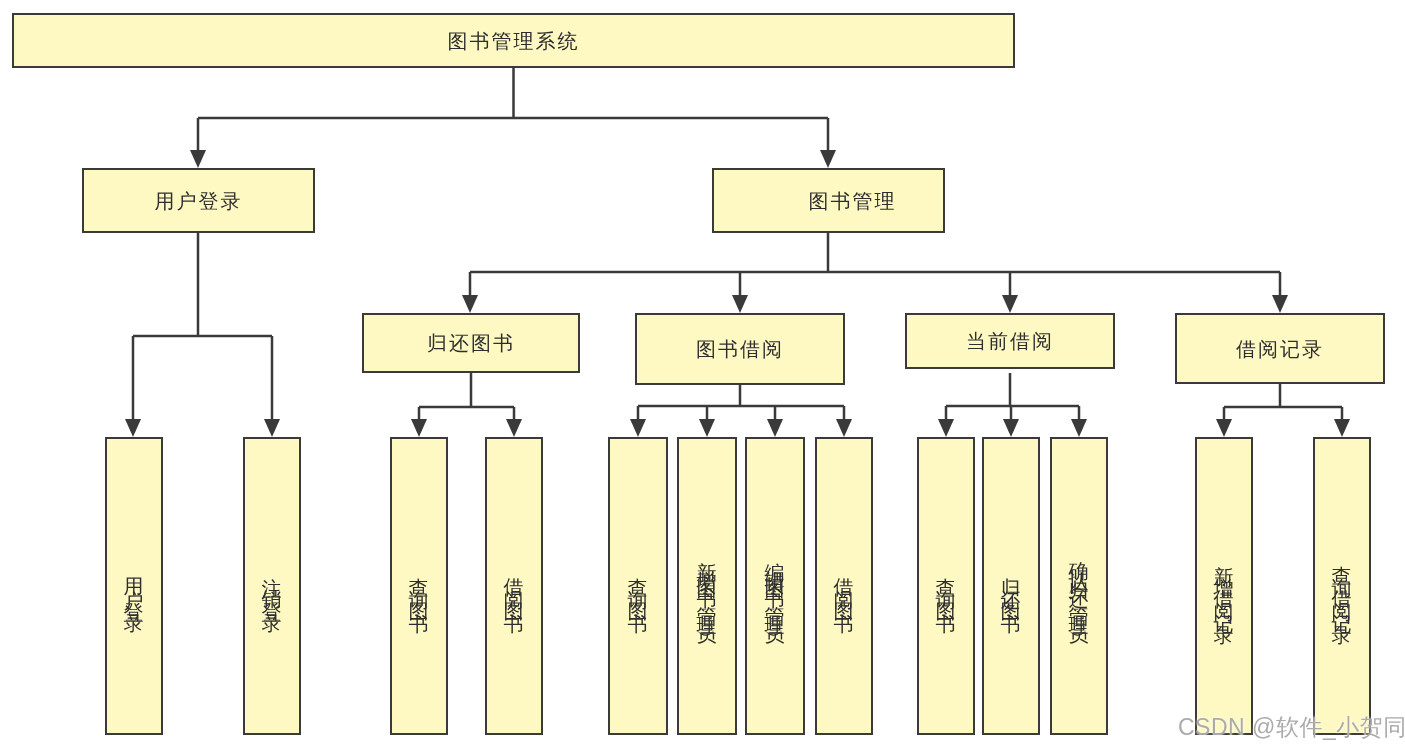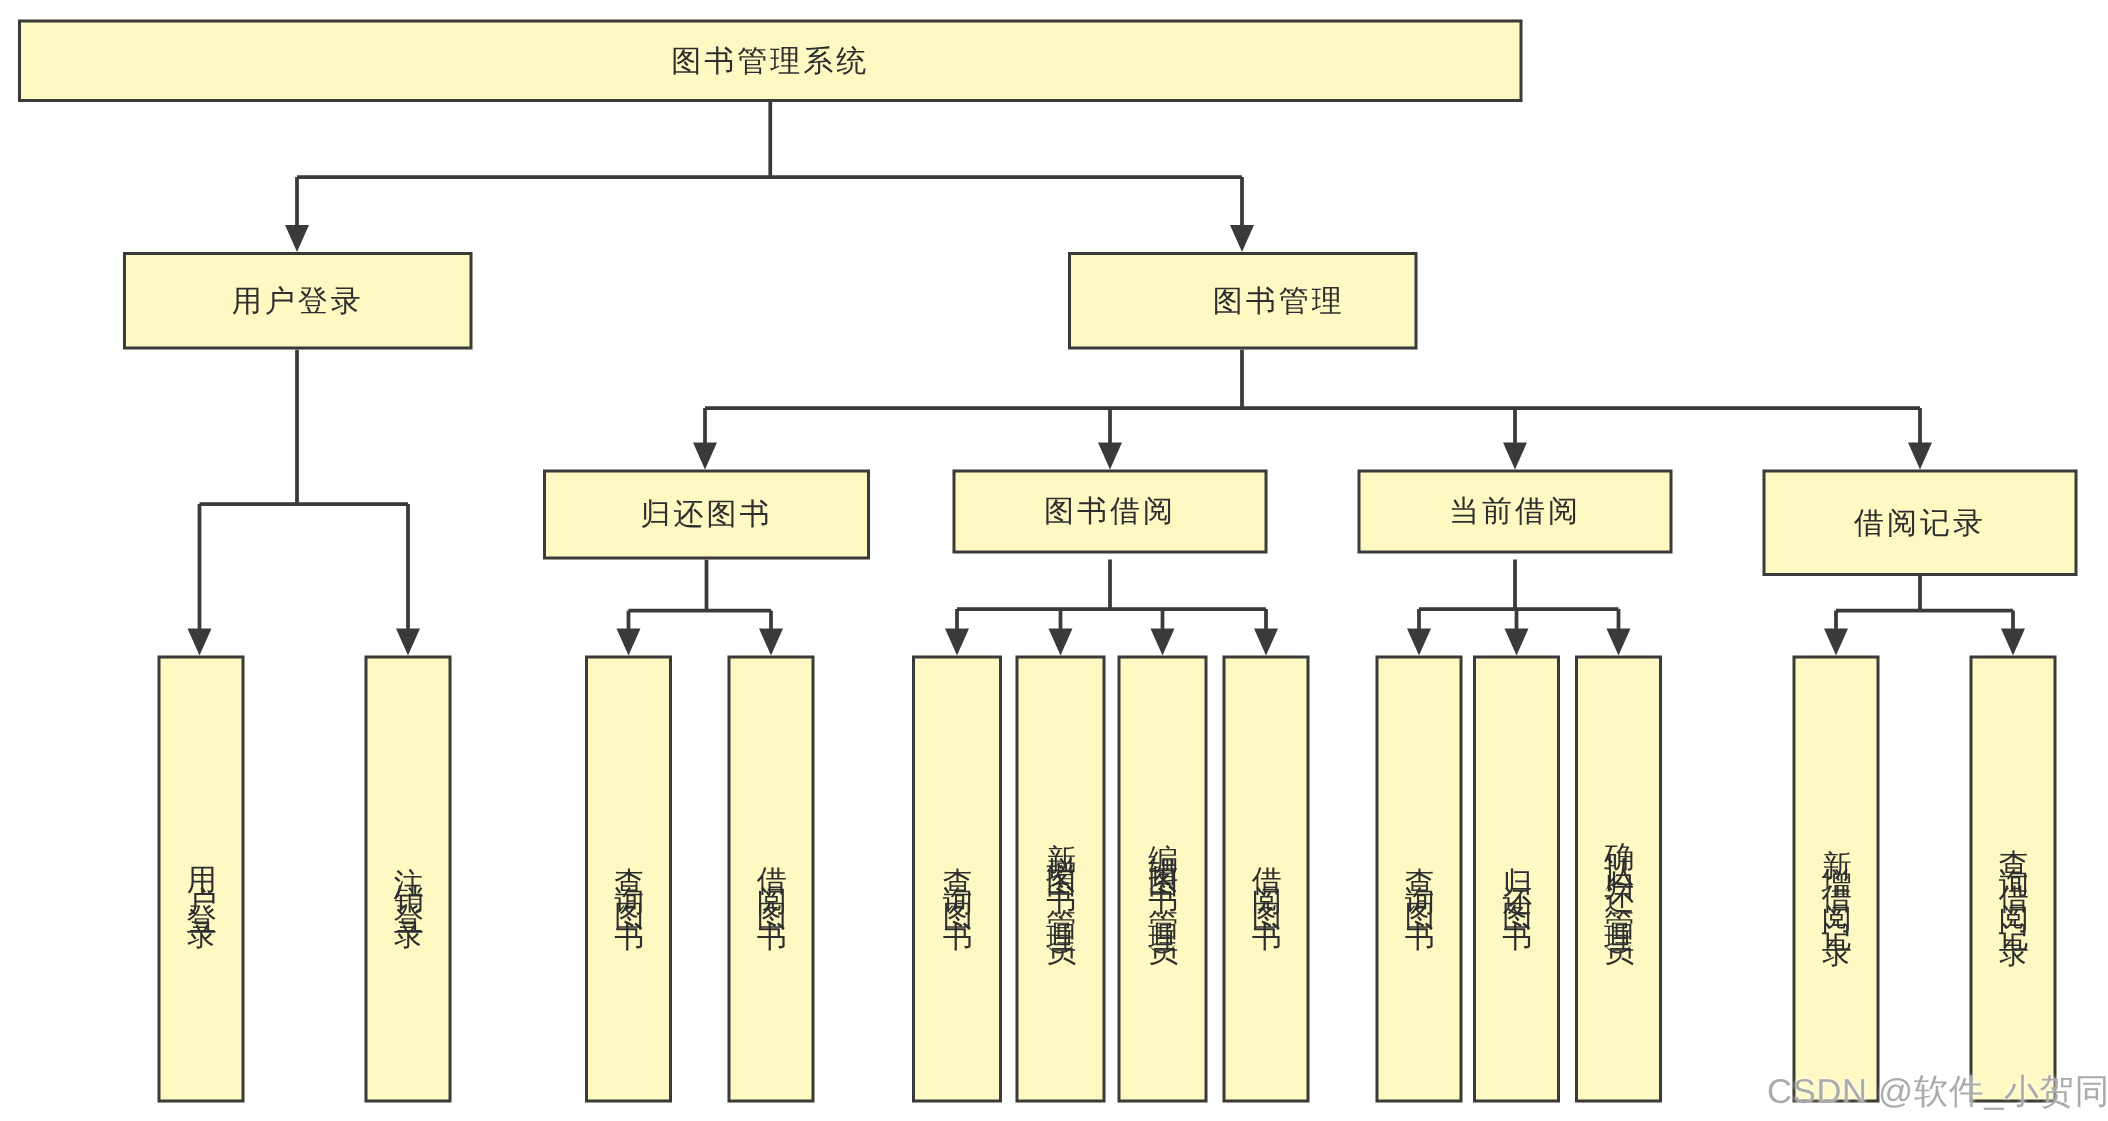--- a/index.html
+++ b/index.html
@@ -105,21 +105,21 @@
       <polygon points="1342,437 1334,419 1350,419"></polygon>
     </g>
   </svg>
 
   <div class="node" style="left:12px; top:13px; width:1003px; height:55px;">图书管理系统</div>
 
   <div class="node" style="left:82px; top:168px; width:233px; height:65px;">用户登录</div>
   <div class="node" style="left:712px; top:168px; width:233px; height:65px;padding-left:48px;">图书管理</div>
 
   <div class="node" style="left:362px; top:313px; width:218px; height:60px;">归还图书</div>
-  <div class="node" style="left:635px; top:313px; width:210px; height:56px;">图书借阅</div>
+  <div class="node" style="left:635px; top:313px; width:210px; height:72px;">图书借阅</div>
   <div class="node" style="left:905px; top:313px; width:210px; height:56px;">当前借阅</div>
   <div class="node" style="left:1175px; top:313px; width:210px; height:71px;">借阅记录</div>
 
   <div class="node v" style="left:105px; top:437px; width:58px; height:298px;">用户登录</div>
   <div class="node v" style="left:243px; top:437px; width:58px; height:298px;">注销登录</div>
 
   <div class="node v" style="left:390px; top:437px; width:58px; height:298px;">查询图书</div>
   <div class="node v" style="left:485px; top:437px; width:58px; height:298px;">借阅图书</div>
 
   <div class="node v" style="left:608px; top:437px; width:60px; height:298px;">查询图书</div>

